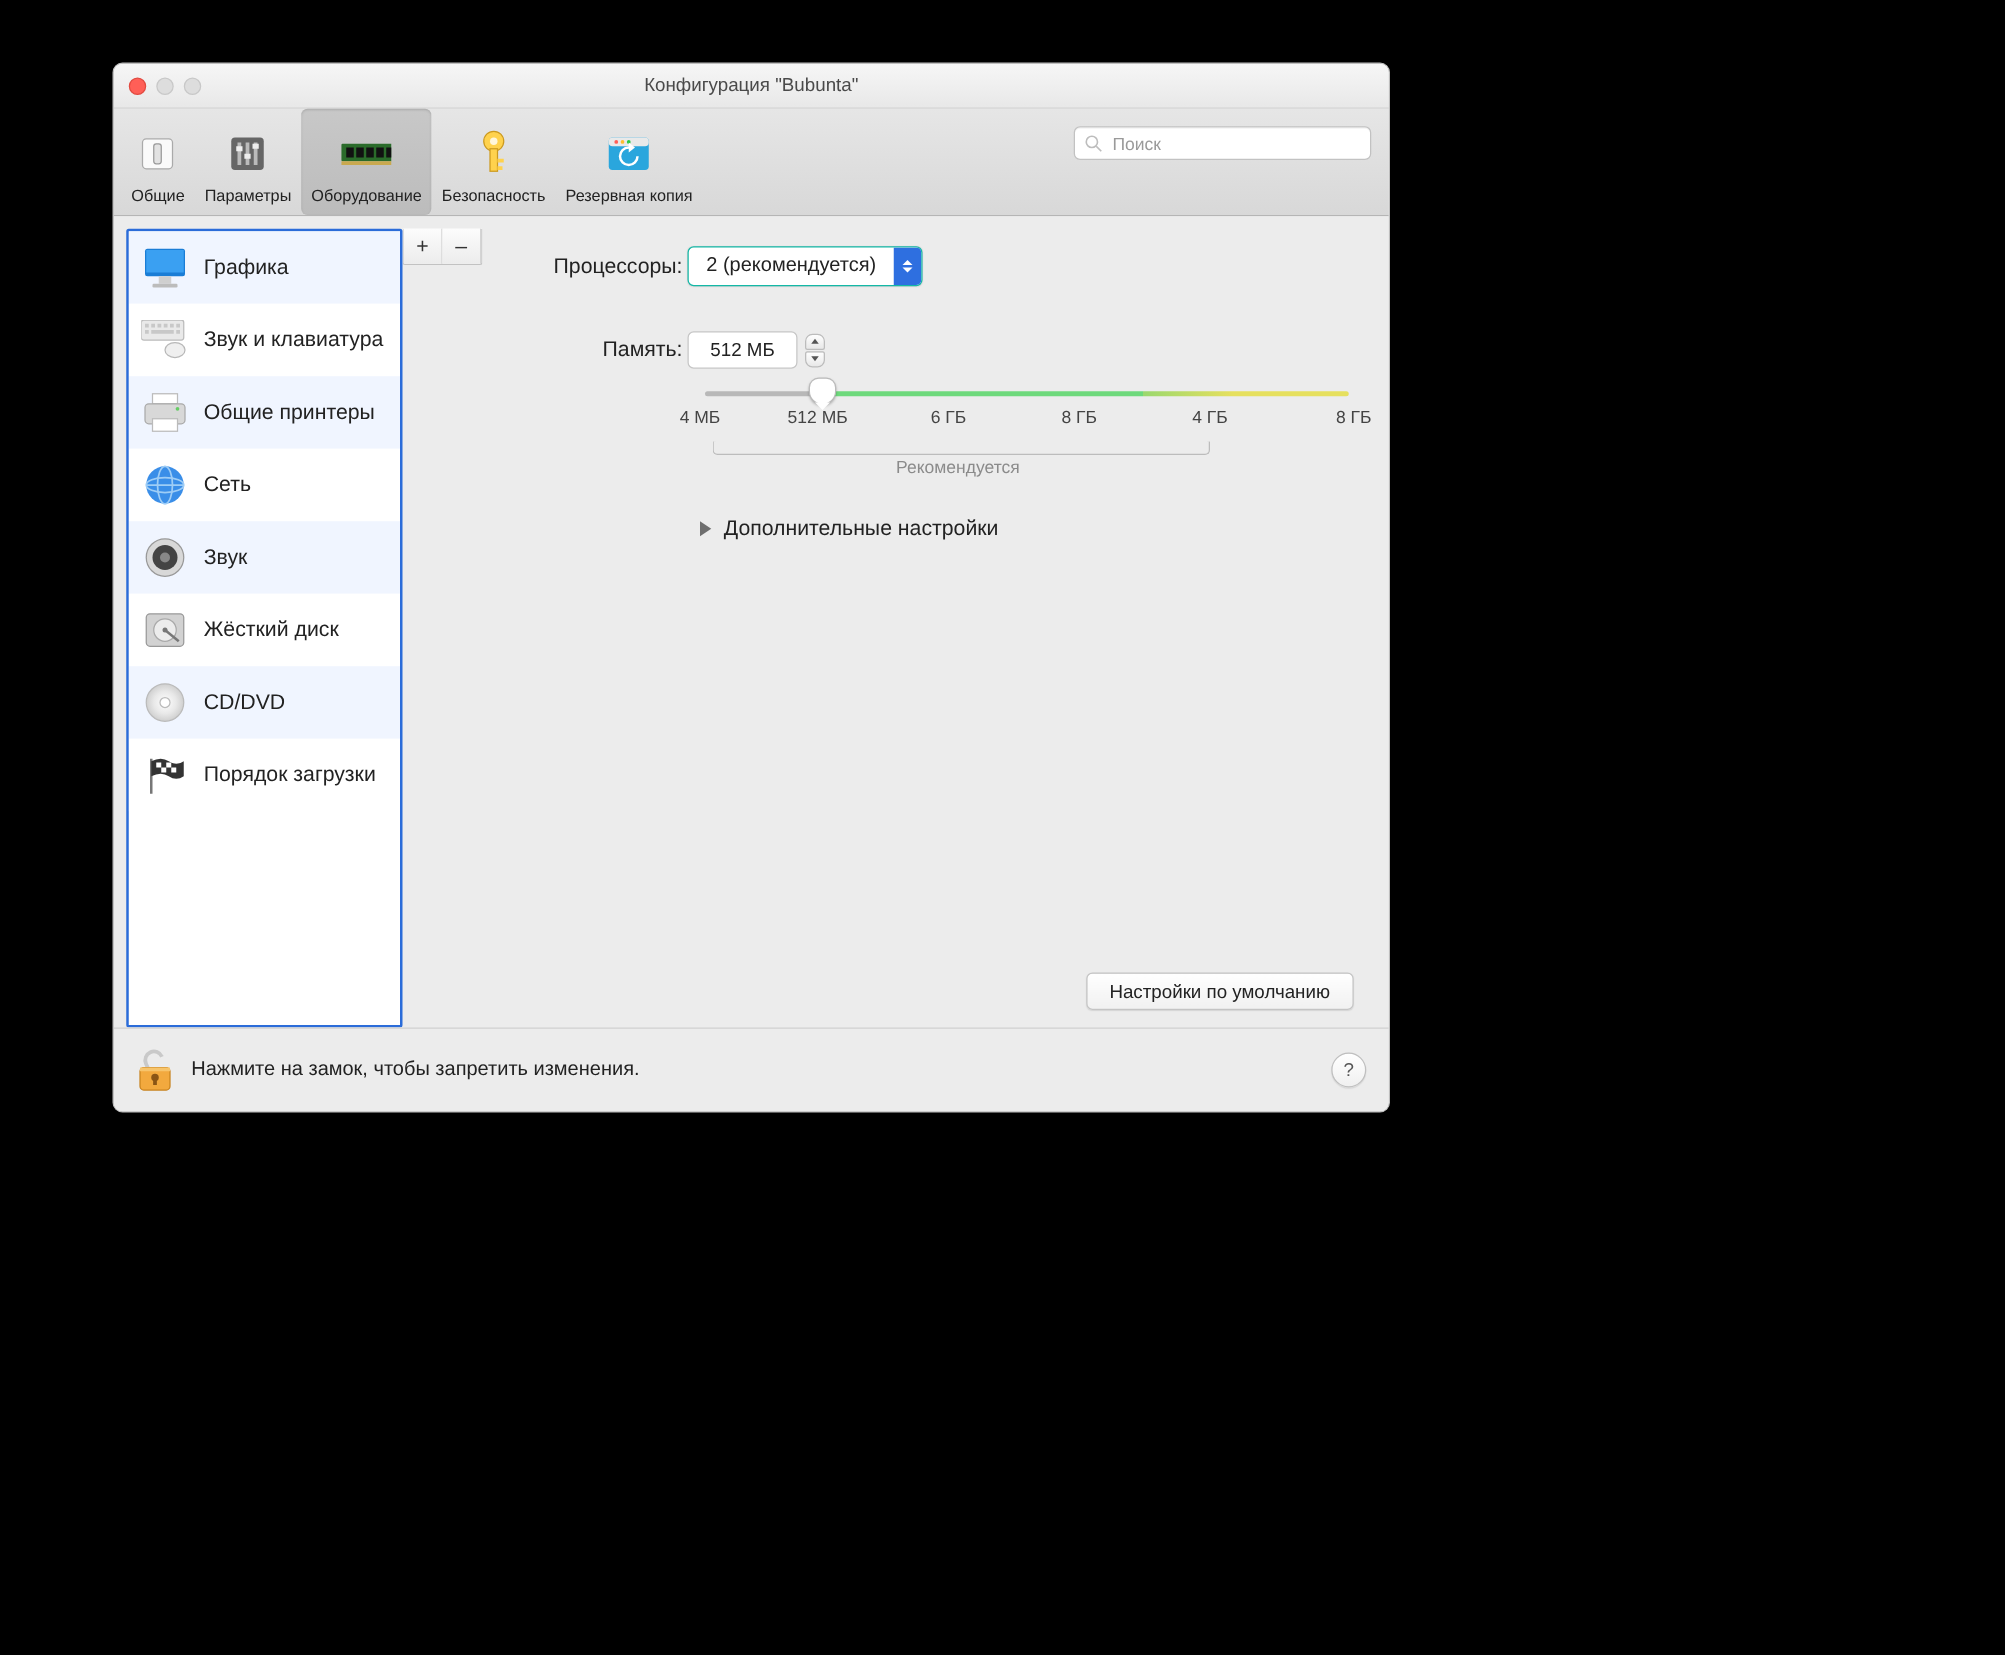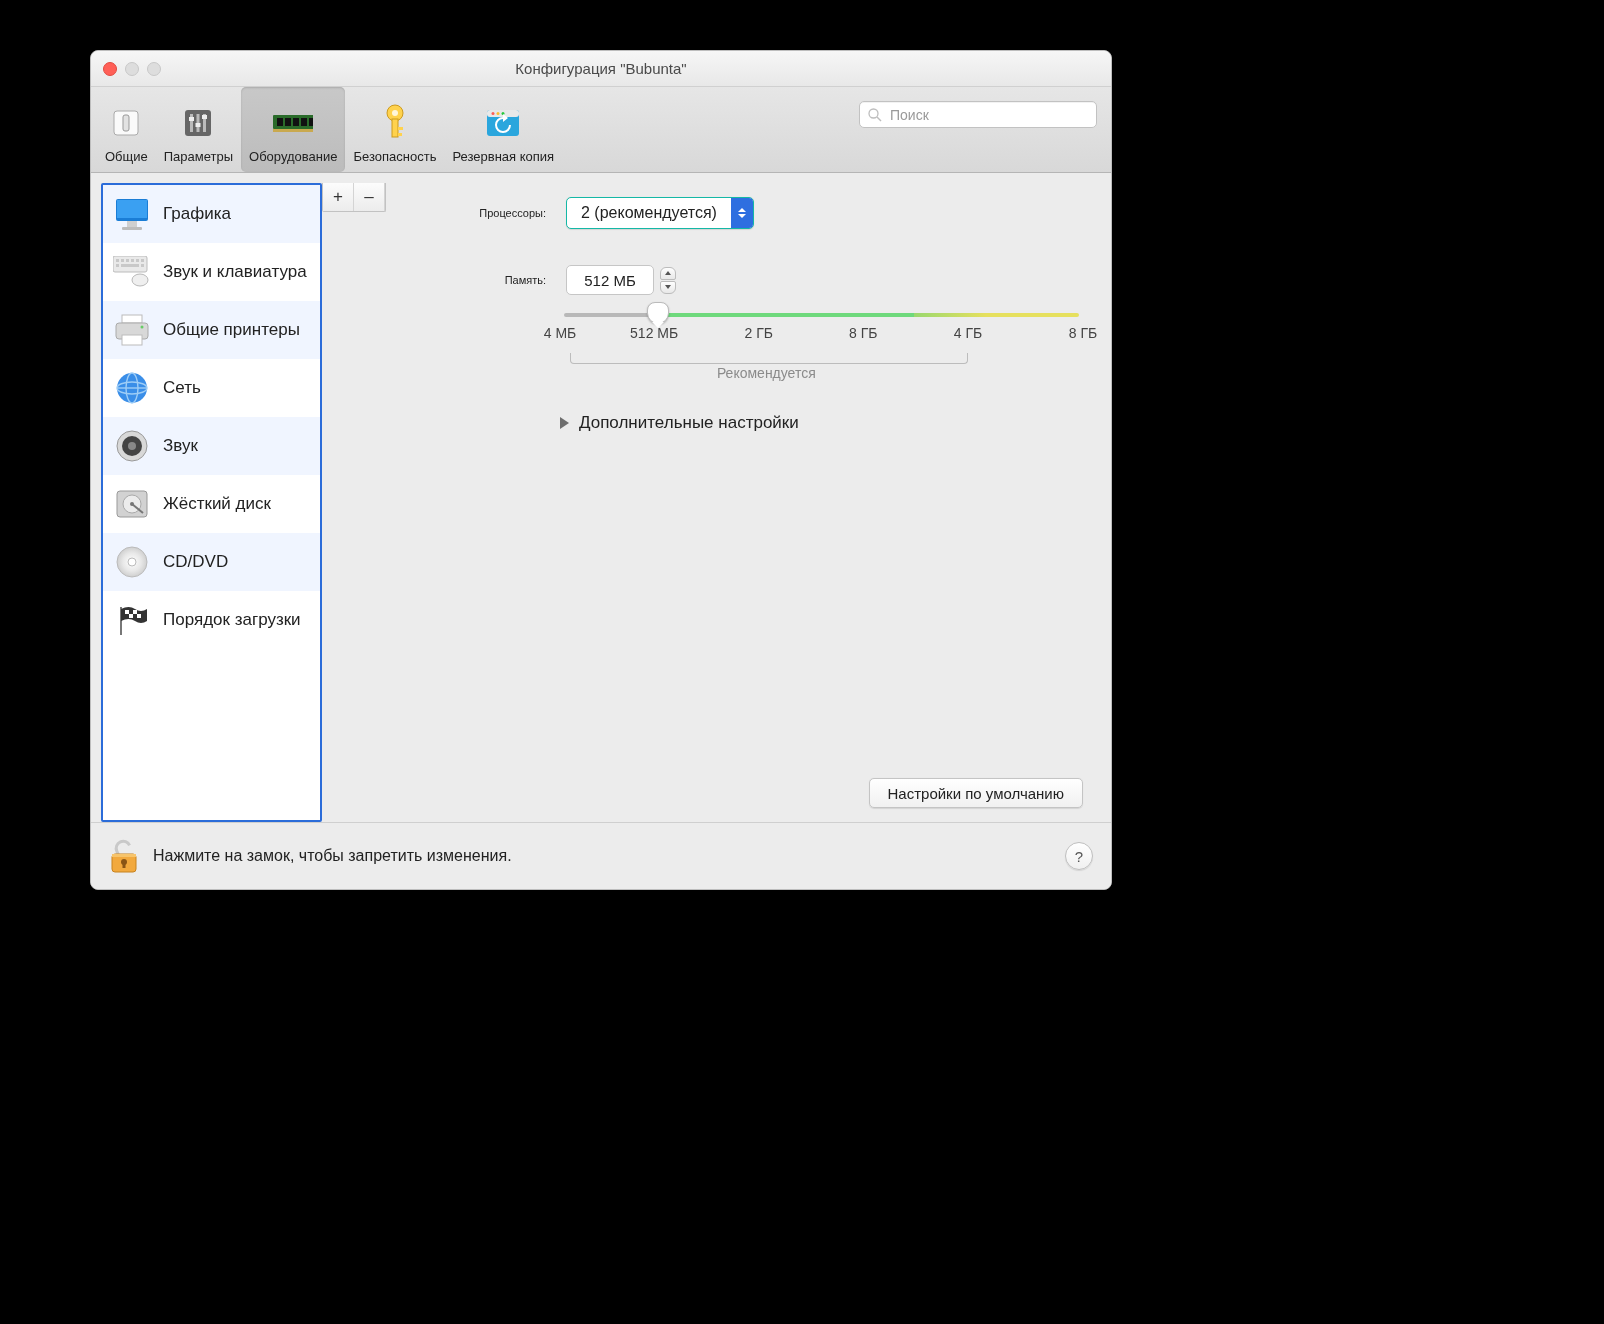--- a/index.html
+++ b/index.html
@@ -29,21 +29,21 @@
   .sidebar{flex:1;background:#fff;border:2px solid #2b6cd9;border-radius:2px;overflow:auto;}
   .sbrow{height:58px;display:flex;align-items:center;padding:0 10px;gap:12px;cursor:default;font-size:17px;color:#222;}
   .sbrow:nth-child(odd){background:#f0f5ff;}
   .sbrow:nth-child(even){background:#fff;}
   .sbicon{width:38px;height:38px;display:flex;align-items:center;justify-content:center;flex-shrink:0;}
   .sbfooter{height:28px;border:1px solid #c2c2c2;border-top:none;background:#fff;display:flex;align-items:center;border-radius:0 0 2px 2px;}
   .sbbtn{width:30px;height:100%;display:flex;align-items:center;justify-content:center;font-size:17px;color:#333;border-right:1px solid #d4d4d4;cursor:default;background:linear-gradient(#fcfcfc, #ececec);}
   
   .main{flex:1;padding:24px 28px 0 20px;position:relative;}
   .row{display:flex;align-items:center;margin-bottom:36px;}
-  .rowlabel{font-size:11px;color:#222;text-align:right;width:140px;margin-right:20px;}
+  .rowlabel{font-size:17px;color:#222;text-align:right;width:140px;margin-right:4px;}
   .popup{display:inline-flex;align-items:stretch;height:30px;border:1px solid #14b8a6;border-radius:5px;background:#fff;box-shadow:0 .5px 1px rgba(0,0,0,.1);overflow:hidden;cursor:default;}
   .popup .ptext{padding:0 14px;display:flex;align-items:center;font-size:16px;}
   .popup .pcap{width:22px;background:#2e6fe0;display:flex;flex-direction:column;align-items:center;justify-content:center;gap:2px;}
   .popup .pcap .arr{width:0;height:0;border-left:4px solid transparent;border-right:4px solid transparent;}
   .popup .pcap .arr.up{border-bottom:4px solid #fff;}
   .popup .pcap .arr.dn{border-top:4px solid #fff;}
   .numwrap{display:flex;align-items:center;gap:6px;}
   .numfield{width:86px;height:28px;border:1px solid #c6c6c6;border-radius:5px;background:#fff;font-size:15px;text-align:center;display:flex;align-items:center;justify-content:center;}
   .stepper{display:flex;flex-direction:column;gap:1px;}
   .stepper .sb{width:14px;height:11px;border:1px solid #bcbcbc;background:linear-gradient(#fefefe,#e8e8e8);display:flex;align-items:center;justify-content:center;cursor:default;}
@@ -308,21 +308,21 @@
         </div>
 
         <div class="sliderblock">
           <div class="slider">
             <div class="track"></div>
             <div class="thumb" style="left:calc(18% - 10px);"></div>
           </div>
           <div class="ticks">
             <div class="tick" style="left:0%">4 МБ</div>
             <div class="tick" style="left:18%">512 МБ</div>
-            <div class="tick" style="left:38%">2 ГБ</div>
+            <div class="tick" style="left:38%">6 ГБ</div>
             <div class="tick" style="left:58%">8 ГБ</div>
             <div class="tick" style="left:78%">4 ГБ</div>
             <div class="tick" style="left:100%">8 ГБ</div>
           </div>
           <div class="recom">
             <div class="bracket" style="left:2%;right:22%"></div>
             <div class="txt" style="left:30%">Рекомендуется</div>
           </div>
         </div>
 

